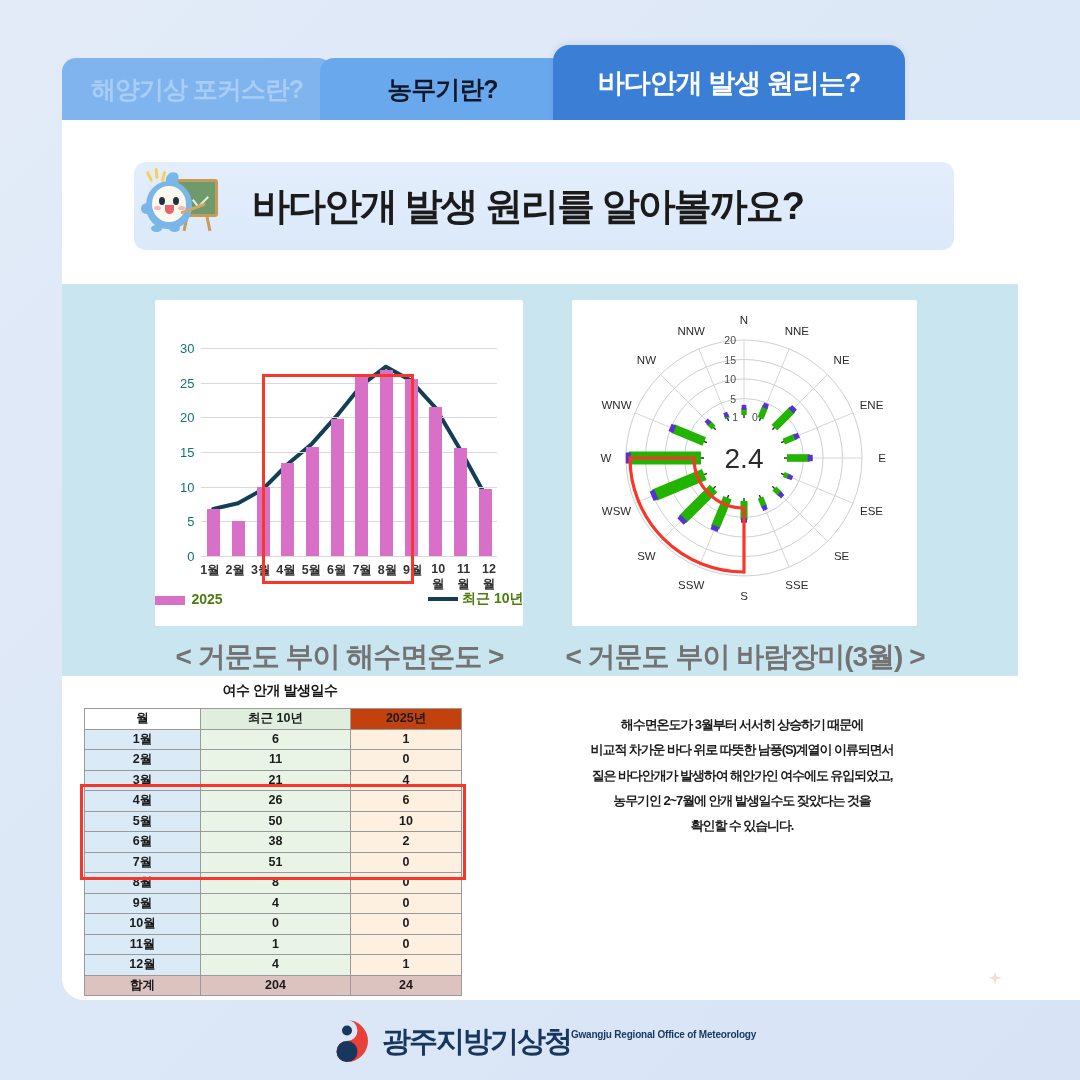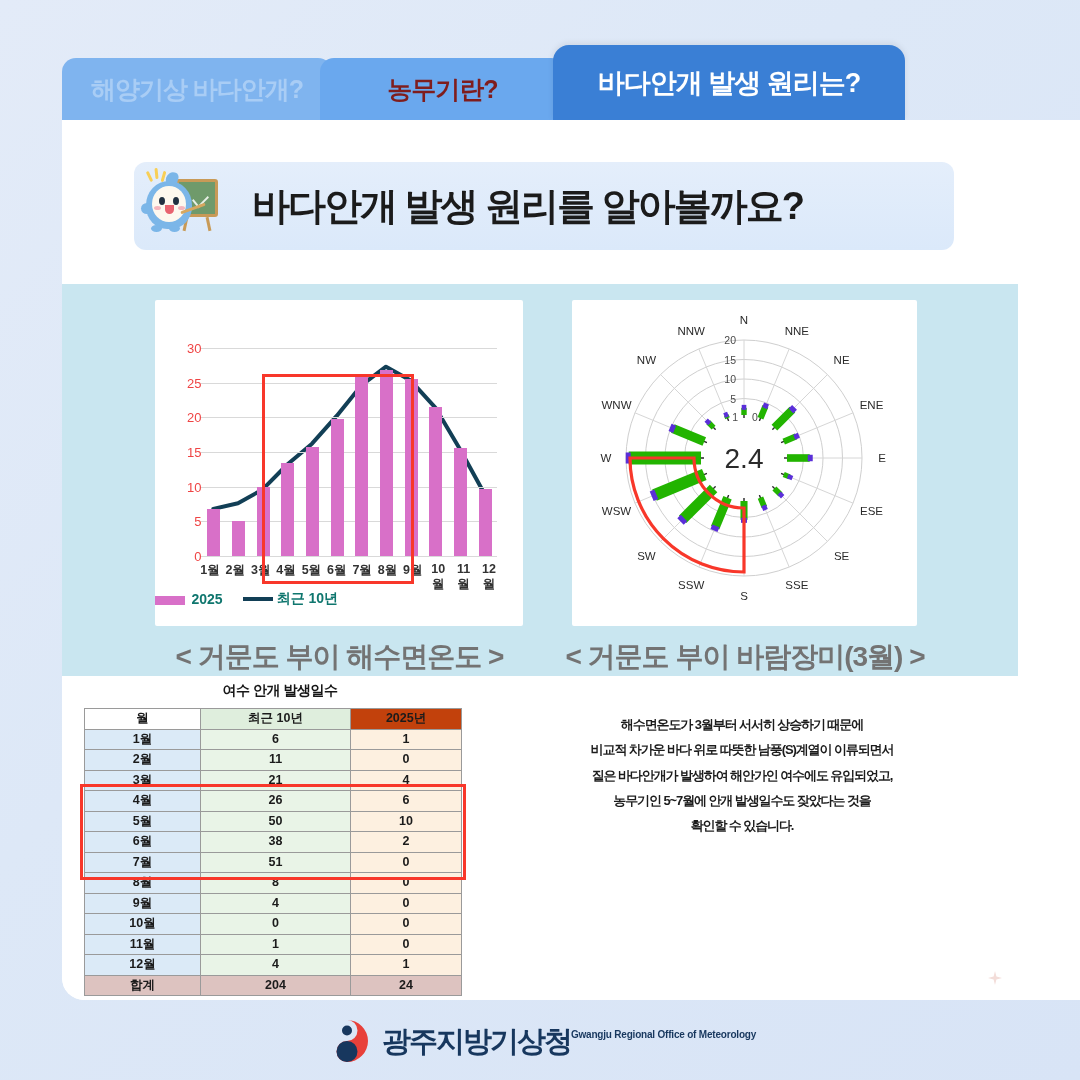--- a/index.html
+++ b/index.html
@@ -21,21 +21,21 @@
   }
   .tab {
     height: 63px;
     display: flex; align-items: center; justify-content: center;
     border-radius: 14px 14px 0 0;
     font-size: 25px; font-weight: 700; letter-spacing: -1px;
     padding: 0 22px;
     position: relative;
   }
   .tab.t1 { width: 270px; background: #7fb4ef; color: #a9cdf5; }
-  .tab.t2 { width: 245px; background: #6aa8ee; color: #7f1d1d; margin-left: -12px; }
+  .tab.t2 { width: 245px; background: #6aa8ee; color: #0f172a; margin-left: -12px; }
   .tab.t3 {
     width: 352px; height: 76px; background: #3a7fd5; color: #ffffff;
     margin-left: -12px; border-radius: 16px 16px 0 0;
     font-size: 27px;
     box-shadow: 0 -2px 6px rgba(0,0,0,.08);
   }
 
   
   #card {
     position: absolute; left: 62px; top: 120px;
@@ -138,40 +138,40 @@
     color: #737373; letter-spacing: -1px;
   }
 
   
   #sst-panel { width: 368px; height: 330px; position: relative; }
   #sst-plot {
     position:absolute; left:46px; top:48px; width:296px; height:208px;
   }
   .gridline { position:absolute; left:0; width:100%; height:1px; background:#d9d9d9; }
   .ytick {
-    position:absolute; right: 100%; transform: translateY(-50%);
-    font-size: 13px; color:#ef4444;
+    position:absolute; right: 100%; margin-right:7px; transform: translateY(-50%);
+    font-size: 13px; color:#0f766e;
   }
   .bar {
     position:absolute; bottom:0; width:13px; background:#d870c8;
   }
   #sst-svg { position:absolute; left:0; top:0; width:296px; height:208px; overflow:visible; }
   .xlabels {
     position:absolute; left:42px; top:262px; width:304px;
     display:flex; justify-content:space-between;
   }
   .xlabels span { font-size:12.5px; font-weight:700; color:#333; width:25px; text-align:center; }
   #sst-highlight {
     position:absolute; left:107px; top:74px; width:152px; height:210px;
     border: 3px solid #f8372a; pointer-events:none;
   }
   #sst-legend {
     position:absolute; left:0; top:290px; width:368px;
-    display:flex; justify-content:flex-start; gap:20px; align-items:center;
-    font-size:14px; color:#0f766e; font-weight:600;
+    display:flex; justify-content:space-between; gap:20px; align-items:center;
+    font-size:14px; color:#4d7c0f; font-weight:600;
   }
   .lg-sw { width:30px; height:9px; background:#d870c8; display:inline-block; margin-right:6px; vertical-align:middle;}
   .lg-ln { width:30px; height:4px; background:#123f56; display:inline-block; margin-right:4px; vertical-align:middle;}
 
   
   #rose-panel { width: 345px; height: 330px; position: relative; }
   #rose-svg { position:absolute; left:0; top:0; width:345px; height:330px; }
   .rose-dirlabel { font-size:11.5px; fill:#2b2b2b; font-family:"Liberation Sans",sans-serif; }
   .rose-rlabel  { font-size:10.5px; fill:#4a4a4a; font-family:"Liberation Sans",sans-serif; }
 
@@ -224,21 +224,21 @@
   #taeguk { width:46px; height:46px; position:relative; flex:none; }
   #logo-text { display:flex; flex-direction:row; line-height:1; }
   #logo-kr { font-size:29px; font-weight:800; color:#17375e; letter-spacing:-2px; }
   #logo-en { font-size:10px; font-weight:700; color:#17375e; letter-spacing:-.2px; margin-top:3px; }
 </style>
 </head>
 <body>
 
 <div id="tabs">
   <div class="tab t1">
-    <span>해양기상 바다안개?</span>
+    <span>해양기상 포커스란?</span>
   </div>
   <div class="tab t2">
     <span>농무기란?</span>
   </div>
   <div class="tab t3">
     <span>바다안개 발생 원리는?</span>
   </div>
 </div>
 
 <div id="card">
@@ -514,21 +514,21 @@
           </tr>
         </tbody>
     </table>
     <div id="table-highlight"></div>
     <div id="sparkle"></div>
 
     <div id="para">
         <p>해수면온도가 3월부터 서서히 상승하기 때문에</p>
         <p>비교적 차가운 바다 위로 따뜻한 남풍(S)계열이 이류되면서</p>
         <p>짙은 바다안개가 발생하여 해안가인 여수에도 유입되었고,</p>
-        <p>농무기인 5~7월에 안개 발생일수도 잦았다는 것을</p>
+        <p>농무기인 2~7월에 안개 발생일수도 잦았다는 것을</p>
         <p>확인할 수 있습니다.</p>
       </div>
   </div>
 
 </div>
 
 <div id="footer">
   <div id="taeguk">
     <svg viewBox="0 0 46 46" width="46" height="46">
       <path d="M23 2a21 21 0 1 0 0 42 21 21 0 0 1 0-42z" fill="#17375e"></path>

